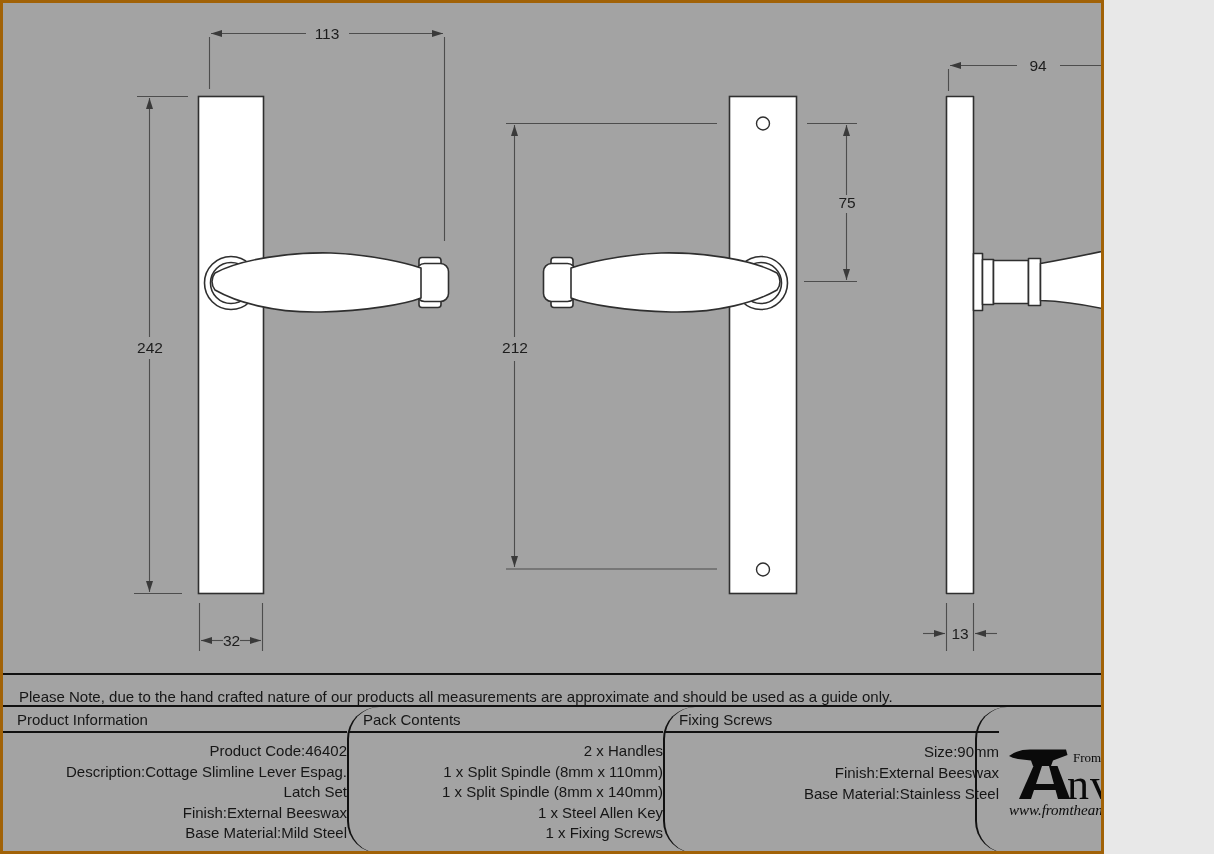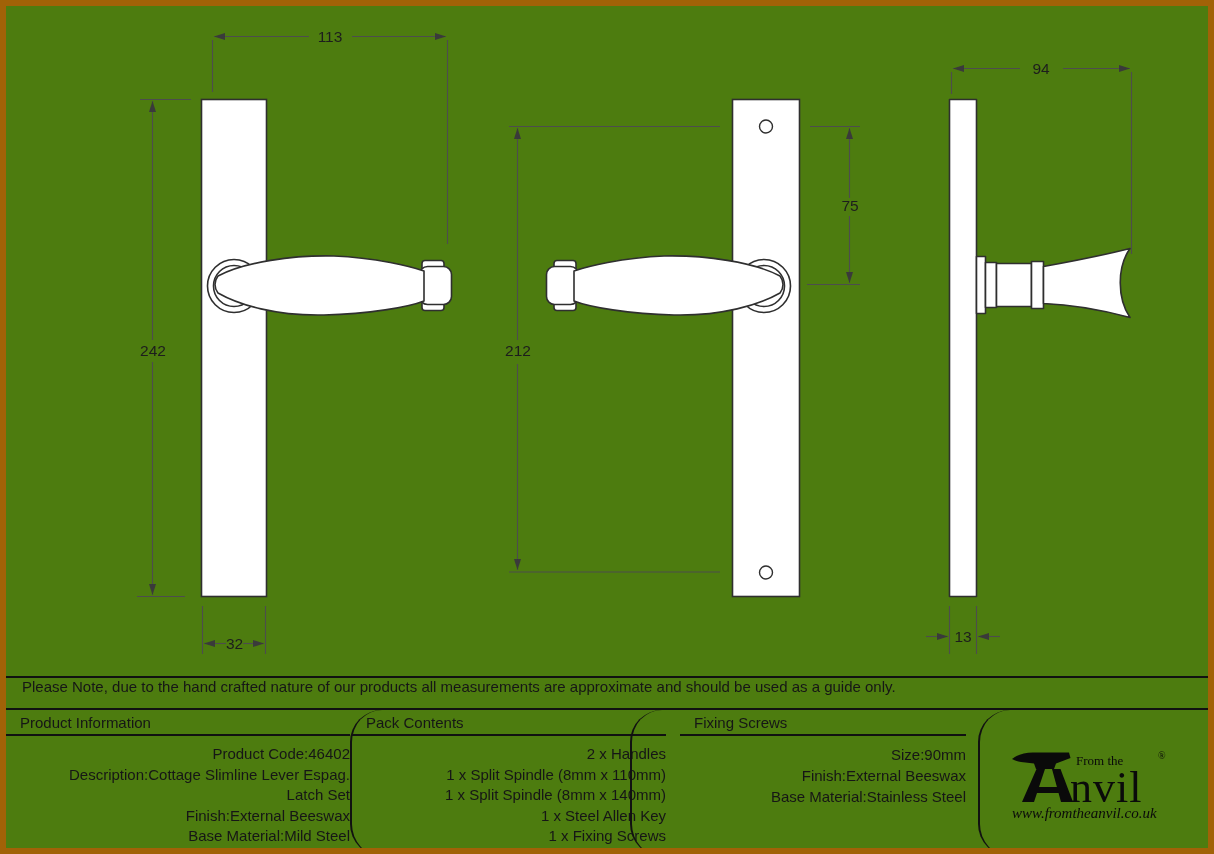--- a/index.html
+++ b/index.html
@@ -1,44 +1,44 @@
 <!DOCTYPE html>
 <html><head>
 <meta charset="utf-8">
 <style>
   html,body{margin:0;padding:0;background:#e8e8e8;}
   .canvas{
     position:relative;
-    width:1214px;height:854px;
-    background:#4d7c0f;
-    border:6px solid #a16207;
+    width:1104px;height:854px;
+    background:#a3a3a3;
+    border:3px solid #a16207;
     box-sizing:border-box;
     font-family:"Liberation Sans",sans-serif;
     color:#161616;
     overflow:hidden;
   }
   .drawing-svg{position:absolute;left:0;top:0;}
   .dimtxt{font:15.5px "Liberation Sans",sans-serif;fill:#1d1d1d;}
 
   
   .note{
     position:absolute;left:0;top:670px;width:1210px;height:34px;
     border-top:2px solid #111;border-bottom:2px solid #111;
     box-sizing:border-box;
-    display:flex;align-items:flex-start;
+    display:flex;align-items:flex-end;
     padding-left:16px;
     font-size:15px;
   }
 
   
   .spec-table{position:absolute;left:0;top:704px;width:1210px;height:146px;}
   .col{position:absolute;top:0;height:146px;box-sizing:border-box;border-radius:32px;}
   .c0{left:0;width:344px;}
   .c1{left:344px;width:316px;border-left:2px solid #111;}
-  .c2{left:624px;width:336px;border-left:2px solid #111;padding-left:48px;}
+  .c2{left:660px;width:336px;border-left:2px solid #111;}
   .c3{left:972px;width:214px;border-left:2px solid #111;}
   .hdr{
     height:26px;line-height:25px;box-sizing:border-box;
     border-bottom:2px solid #111;
     padding-left:14px;font-size:15px;
   }
   .bod{padding:8px 0 0 14px;font-size:15px;line-height:20.5px;text-align:right;}
   .row .lab{display:inline-block;width:106px;}
   .c2 .bod{line-height:21px;margin-left:16px;}
 

